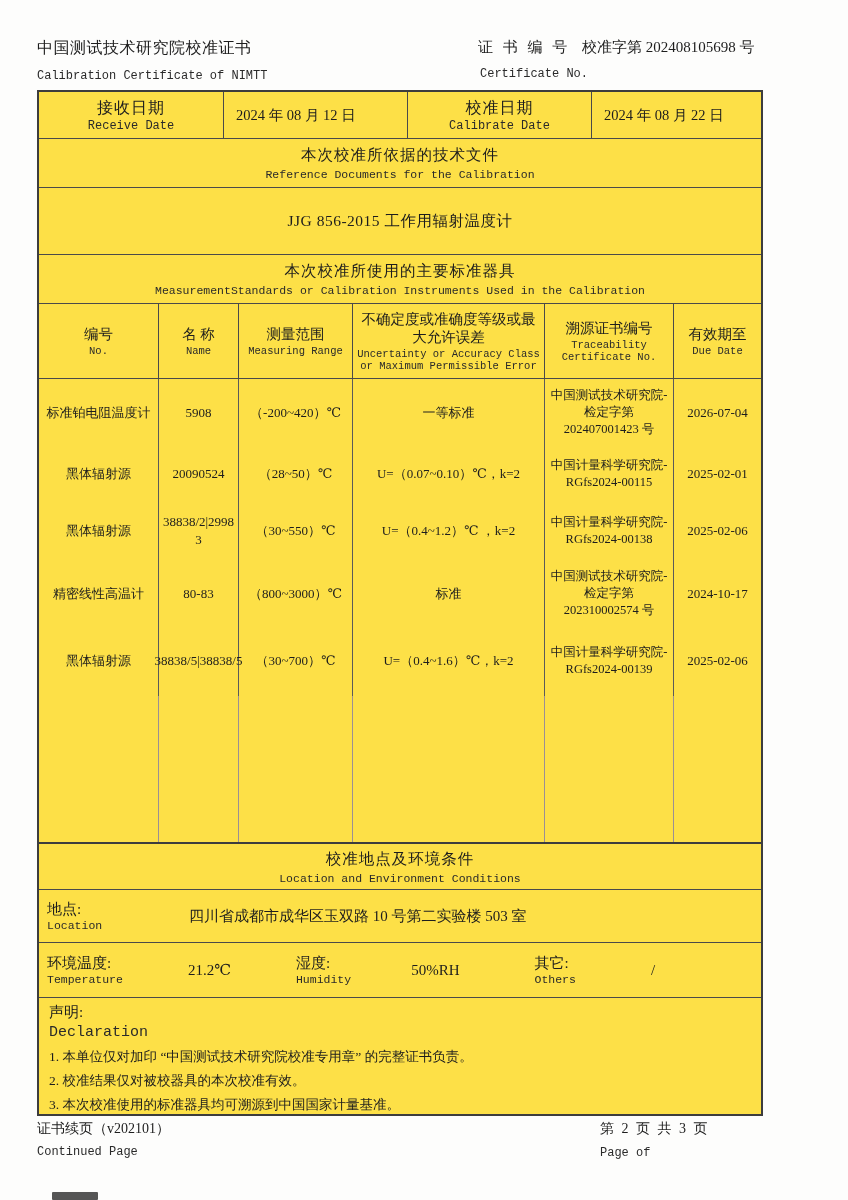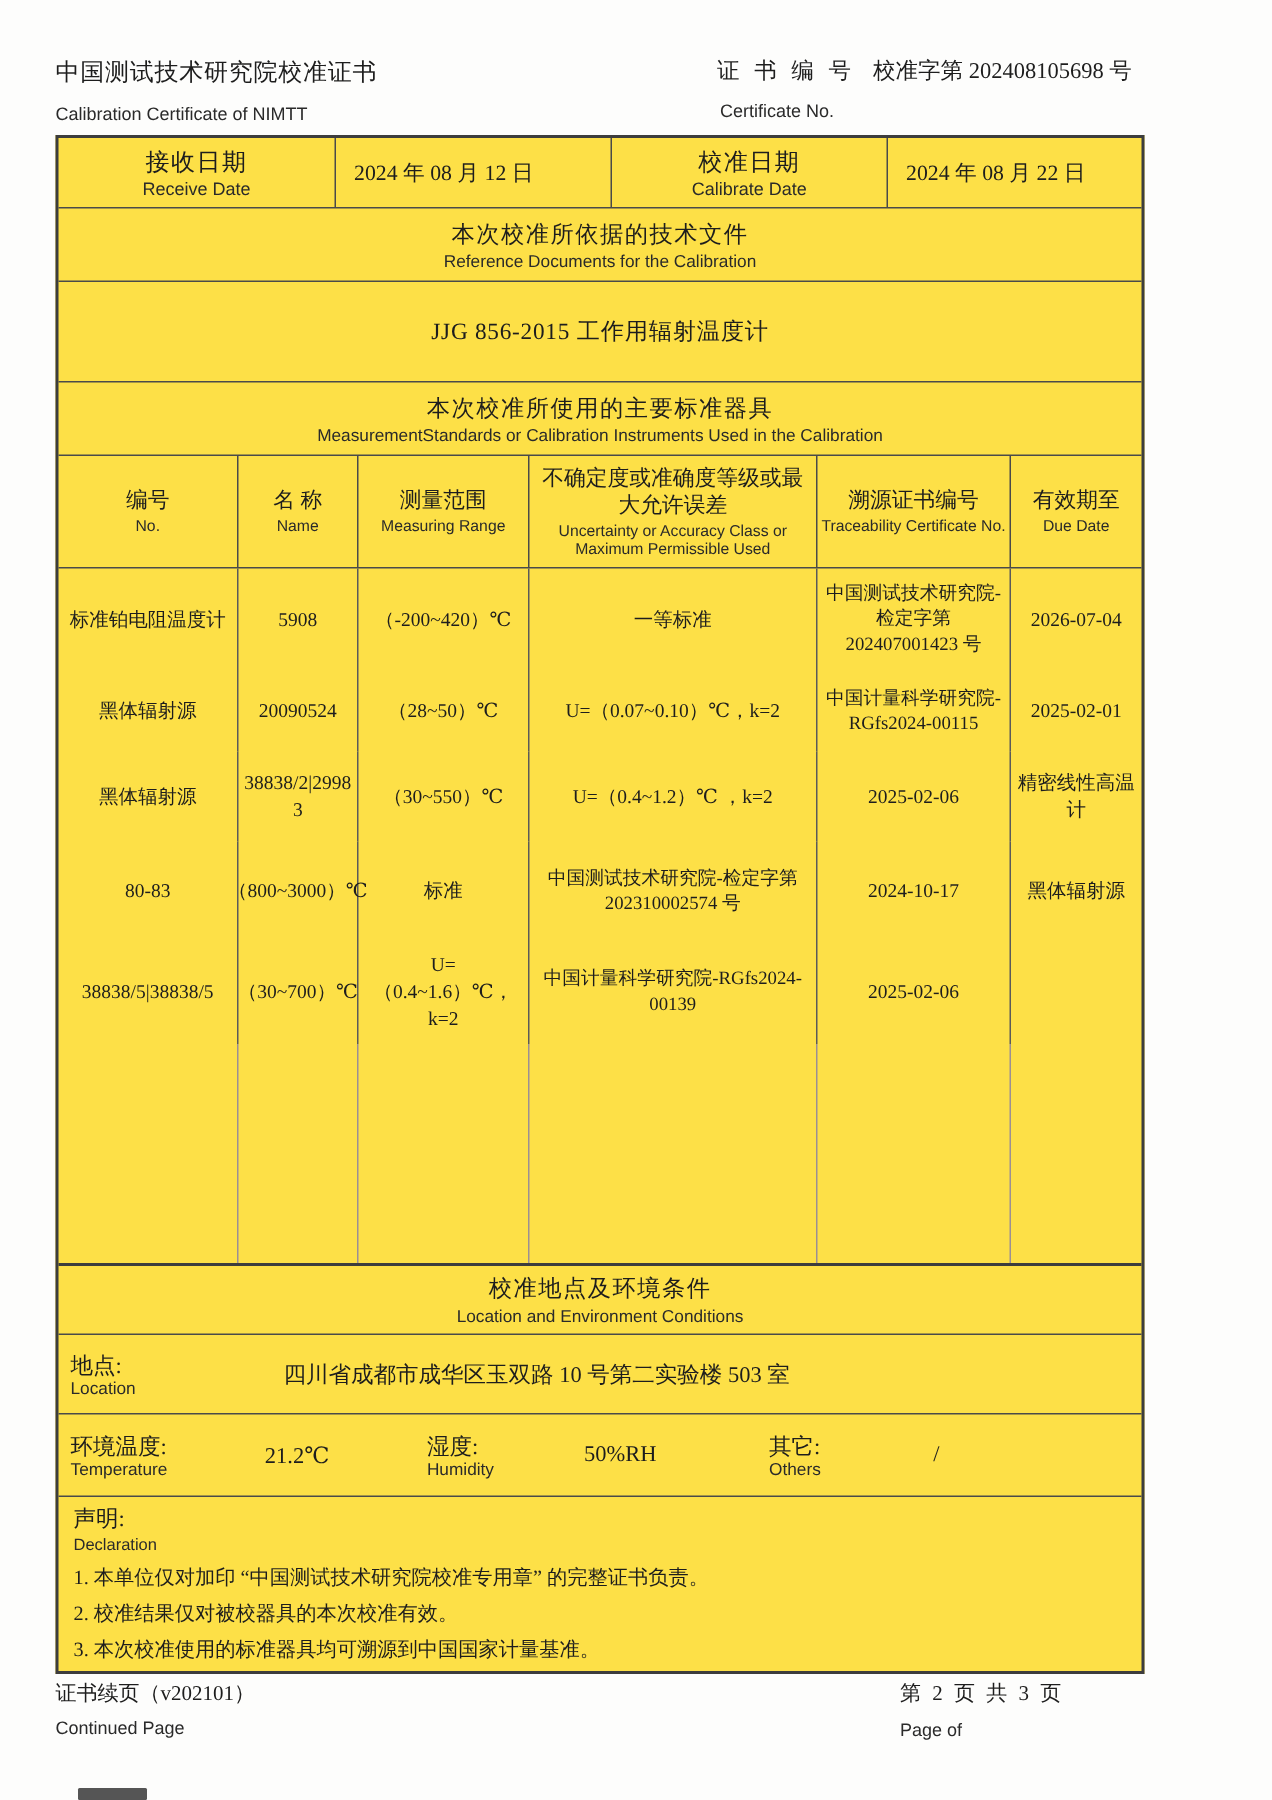--- a/index.html
+++ b/index.html
@@ -2,21 +2,21 @@
 <html><head>
 <meta charset="utf-8">
 <style>
   * { margin:0; padding:0; box-sizing:border-box; }
   html,body { background:#e8e8e8; }
   .page {
     position:relative; width:848px; height:1200px; margin:0 auto;
     background:#fdfdfc; color:#1d1d1d; overflow:hidden;
     font-family:"Liberation Serif","DejaVu Serif",serif;
   }
-  .en { font-family:Liberation Sans, sans-serif; color:#2a2a2a; }
+  .en { font-family:Liberation Mono, monospace; color:#2a2a2a; }
 
   
   .tophead { position:absolute; left:37px; top:38px; width:726px; display:flex; justify-content:space-between; }
   .tophead .title-cn { font-size:16px; letter-spacing:0.5px; }
   .tophead .title-en { font-size:12px; margin-top:10px; }
   .certno { width:285px; }
   .certno .line1 { font-size:15px; white-space:nowrap; }
   .certno .label-cn { letter-spacing:3px; margin-right:8px; }
   .certno .line2 { font-size:12px; margin-top:10px; margin-left:2px; }
 
@@ -60,21 +60,21 @@
   .lbl-cn { font-size:15px; }
   .lbl-en { font-size:11.5px; }
   .loc-value { font-size:15px; }
   .env-row { height:55px; display:flex; align-items:center; }
   .env-label { display:flex; flex-direction:column; }
   .env-value { font-size:15px; }
 
   
   .decl { height:120px; padding:5px 10px; }
   .decl .lbl-cn { font-size:15px; }
-  .decl .lbl-en { font-size:11px; margin:2px 0 4px 0; }
+  .decl .lbl-en { font-size:15px; margin:2px 0 4px 0; }
   .decl-item { font-size:13.5px; line-height:24px; }
 
   
   .footer { position:absolute; left:37px; top:1120px; width:726px; }
   .f-left-cn { font-size:14px; }
   .f-left-en { font-size:12px; margin-top:7px; }
   .f-right { position:absolute; left:563px; top:0; }
   .f-right-cn { font-size:14px; letter-spacing:2px; }
   .f-right-en { font-size:12px; margin-top:8px; }
 
@@ -133,21 +133,21 @@
       <div>
         <div class="cn">名    称</div>
         <div class="en">Name</div>
       </div>
       <div>
         <div class="cn">测量范围</div>
         <div class="en">Measuring Range</div>
       </div>
       <div>
         <div class="cn">不确定度或准确度等级或最大允许误差</div>
-        <div class="en">Uncertainty or Accuracy Class or Maximum Permissible Used</div>
+        <div class="en">Uncertainty or Accuracy Class or Maximum Permissible Error</div>
       </div>
       <div>
         <div class="cn">溯源证书编号</div>
         <div class="en">Traceability Certificate No.</div>
       </div>
       <div>
         <div class="cn">有效期至</div>
         <div class="en">Due Date</div>
       </div>
     </div>
@@ -165,20 +165,21 @@
       <div>20090524</div>
       <div>（28~50）℃</div>
       <div>U=（0.07~0.10）℃，k=2</div>
       <div class="trace">中国计量科学研究院-RGfs2024-00115</div>
       <div>2025-02-01</div>
 
       <div>黑体辐射源</div>
       <div>38838/2|2998 3</div>
       <div>（30~550）℃</div>
       <div>U=（0.4~1.2）℃ ，k=2</div>
+      <div class="trace">中国计量科学研究院-RGfs2024-00138</div>
       <div>2025-02-06</div>
 
       <div>精密线性高温计</div>
       <div>80-83</div>
       <div>（800~3000）℃</div>
       <div>标准</div>
       <div class="trace">中国测试技术研究院-检定字第 202310002574 号</div>
       <div>2024-10-17</div>
 
       <div>黑体辐射源</div>

